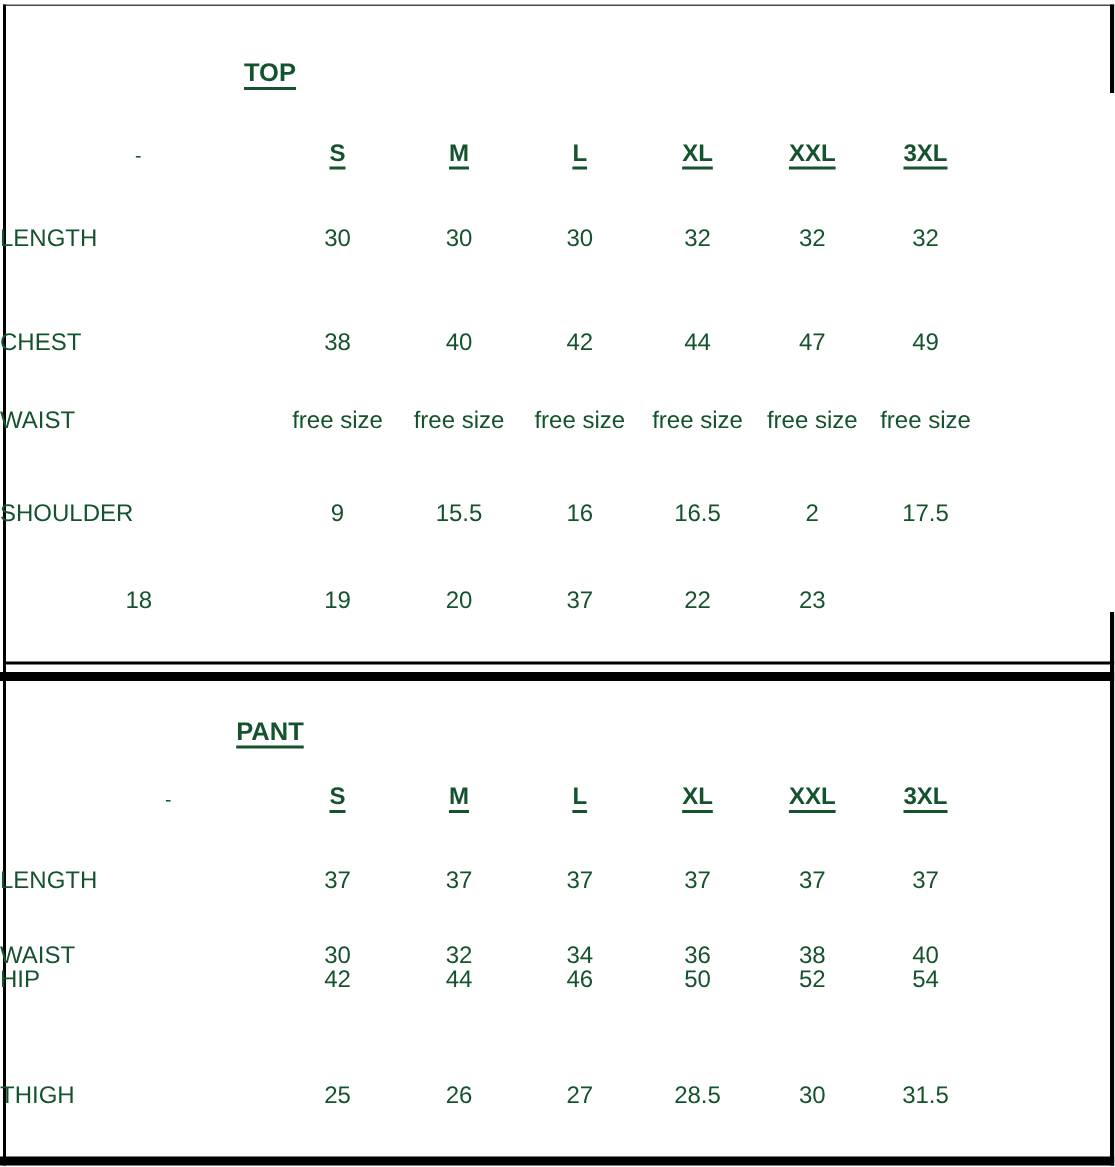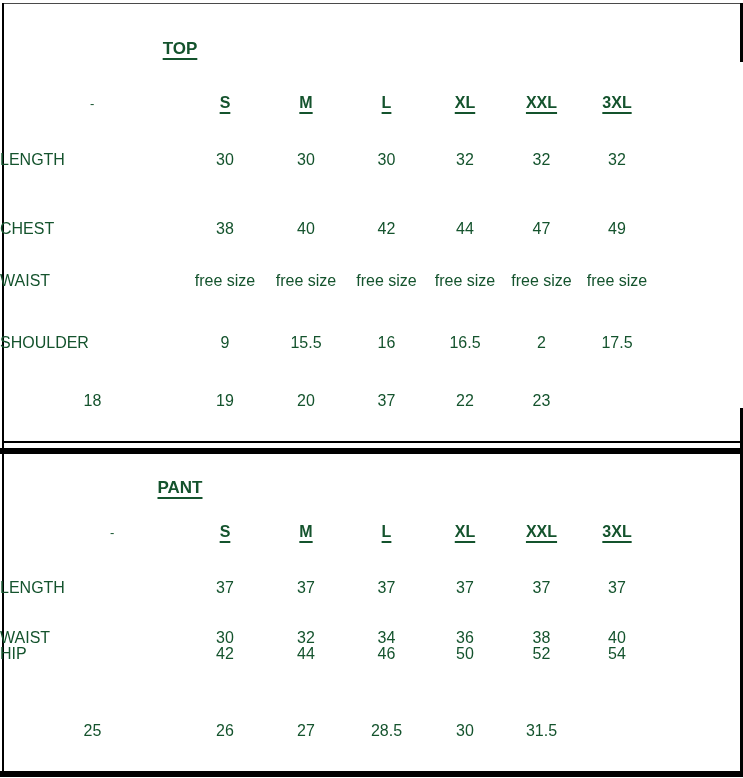--- a/index.html
+++ b/index.html
@@ -170,20 +170,21 @@
       <div class="cell label">HIP</div>
       <div class="cell">42</div>
       <div class="cell">44</div>
       <div class="cell">46</div>
       <div class="cell">50</div>
       <div class="cell">52</div>
       <div class="cell">54</div>
     </div>
 
     <div class="row" style="top:719px">
+      <div class="cell label">THIGH</div>
       <div class="cell">25</div>
       <div class="cell">26</div>
       <div class="cell">27</div>
       <div class="cell">28.5</div>
       <div class="cell">30</div>
       <div class="cell">31.5</div>
     </div>
   </div>
 
 </div>

